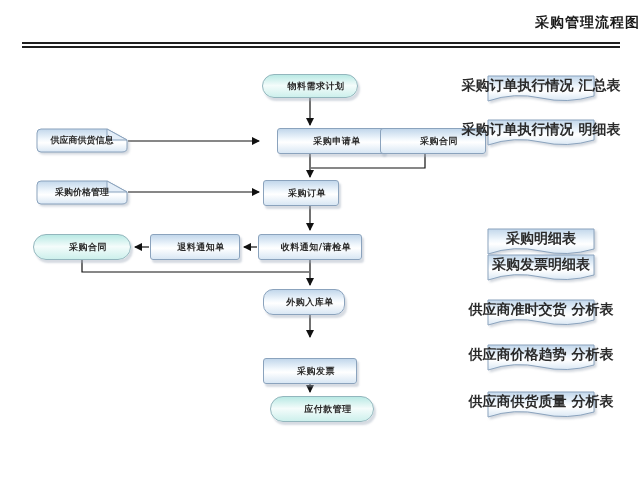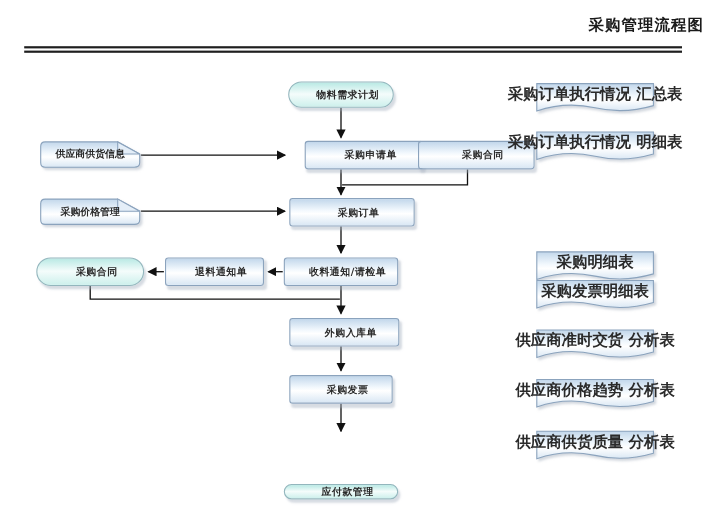--- a/index.html
+++ b/index.html
@@ -96,33 +96,33 @@
   </div>
 
   <div class="shape-svg" style="left:36px;top:180px;width:92px;height:25px;">
     <svg width="92" height="25" viewBox="0 0 92 25">
       <path d="M5,1 H71 L91,12 V20 Q91,24 86,24 H5 Q1,24 1,20 V5 Q1,1 5,1 Z" fill="url(#blueGrad)" stroke="#8ba3bd"></path>
       <path d="M71,1 L71,12 L91,12 Z" fill="#e4eef8" stroke="#8ba3bd"></path>
     </svg>
     <span class="shape-label note-label">采购价格管理</span>
   </div>
 
-  <div class="node rect" style="left:263px;top:180px;width:114px;height:26px;">采购订单</div>
+  <div class="node rect" style="left:263px;top:180px;width:76px;height:26px;">采购订单</div>
 
   <div class="node pill" style="left:33px;top:234px;width:98px;height:26px;">采购合同</div>
 
   <div class="node rect" style="left:258px;top:234px;width:104px;height:26px;">收料通知/请检单</div>
 
   <div class="node rect" style="left:150px;top:234px;width:90px;height:26px;">退料通知单</div>
 
-  <div class="node rect" style="left:263px;top:289px;width:100px;height:26px;">外购入库单</div>
+  <div class="node rect" style="left:263px;top:289px;width:82px;height:26px;border-radius:10px;">外购入库单</div>
 
-  <div class="node rect" style="left:263px;top:341px;width:94px;height:26px;">采购发票</div>
+  <div class="node rect" style="left:263px;top:358px;width:94px;height:26px;">采购发票</div>
 
-  <div class="node pill" style="left:258px;top:396px;width:104px;height:14px;margin-top:44px;">应付款管理</div>
+  <div class="node pill" style="left:270px;top:396px;width:104px;height:26px;">应付款管理</div>
 
   <div class="shape-svg doc" style="left:486px;top:74px;width:110px;height:32px;">
     <svg width="110" height="32" viewBox="0 0 110 32">
       <path d="M2,2 H108 V22 Q81,30 55,24 Q28,18 2,27 Z" fill="url(#blueGrad)" stroke="#8ba3bd"></path>
     </svg>
     <span class="shape-label">采购订单执行情况 汇总表</span>
   </div>
 
   <div class="shape-svg doc" style="left:486px;top:118px;width:110px;height:32px;">
     <svg width="110" height="32" viewBox="0 0 110 32">

